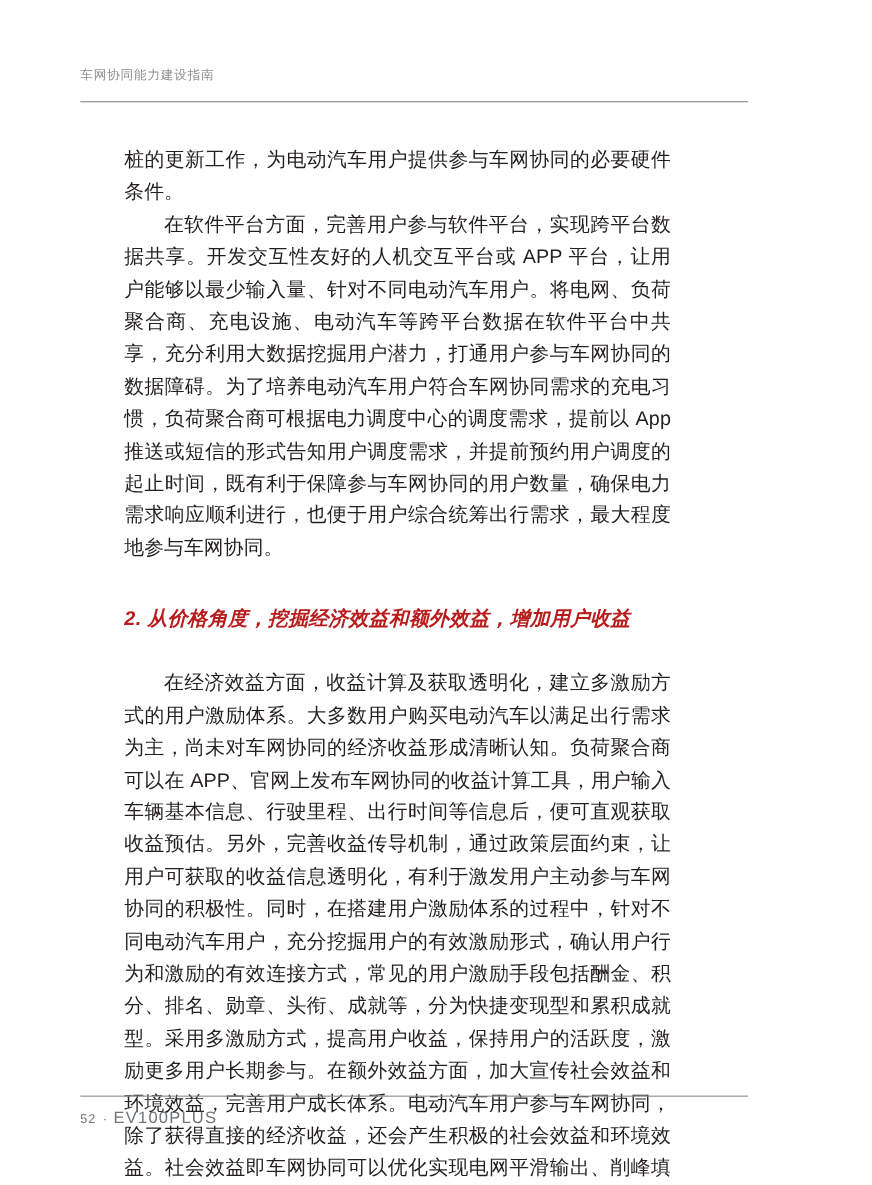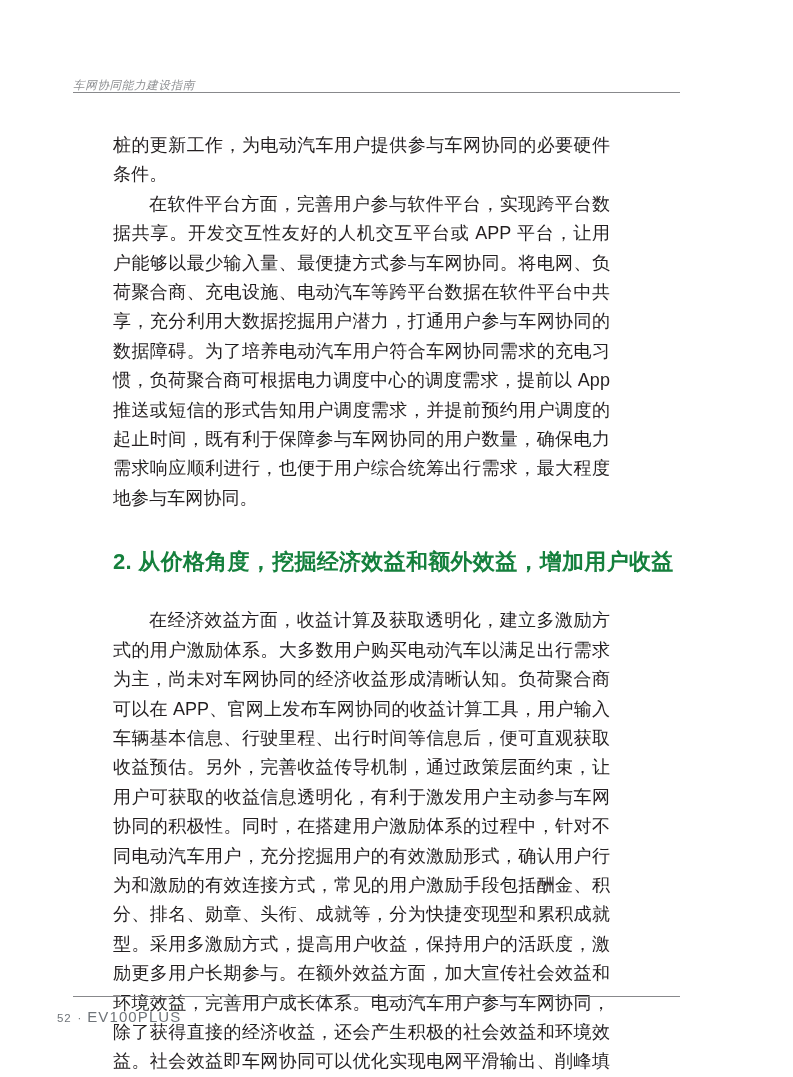--- a/index.html
+++ b/index.html
@@ -14,23 +14,22 @@
     background: #ffffff;
     box-sizing: border-box;
     overflow: hidden;
     font-family: "Liberation Sans", "DejaVu Sans", sans-serif;
   }
 
   
   .running-header {
     position: absolute;
     left: 73px;
-    top: 76px;
+    top: 60px;
     width: 607px;
-    font-style: italic;
   }
   .running-header-title {
     font-size: 11.5px;
     color: #8d8f92;
     letter-spacing: 0.7px;
     line-height: 18px;
     font-weight: 400;
   }
   .header-rule {
     position: absolute;
@@ -60,44 +59,45 @@
     font-weight: 400;
   }
   .para.indent {
     text-indent: 2em;
   }
   .para + .para {
     margin-top: 0;
   }
 
   .section-heading {
-    font-size: 22px;
+    font-size: 18px;
     line-height: 26px;
-    color: #15803d;
+    color: #b91c1c;
     font-weight: 700;
     margin: 0;
     letter-spacing: 0.3px;
     white-space: nowrap;
+    font-style: italic;
   }
 
   .gap-before-heading { height: 36px; }
   .gap-after-heading  { height: 31px; }
 
   
   .footer-rule {
     position: absolute;
     left: 73px;
     top: 996px;
     width: 607px;
     height: 1px;
     background: #88898c;
   }
   .footer {
     position: absolute;
-    left: 57px;
+    left: 73px;
     top: 1008px;
     width: 607px;
     display: flex;
     align-items: baseline;
     gap: 6px;
   }
   .footer-page-number {
     font-size: 11.5px;
     color: #6f7479;
     letter-spacing: 0.8px;
@@ -119,21 +119,21 @@
 
   <div class="running-header">
     <div class="running-header-title">车网协同能力建设指南</div>
   </div>
   <div class="header-rule"></div>
 
   <div class="content">
 
     <p class="para">桩的更新工作，为电动汽车用户提供参与车网协同的必要硬件条件。</p>
 
-    <p class="para indent">在软件平台方面，完善用户参与软件平台，实现跨平台数据共享。开发交互性友好的人机交互平台或 APP 平台，让用户能够以最少输入量、最便捷方式参与车网协同。将电网、负荷聚合商、充电设施、电动汽车等跨平台数据在软件平台中共享，充分利用大数据挖掘用户潜力，打通用户参与车网协同的数据障碍。为了培养电动汽车用户符合车网协同需求的充电习惯，负荷聚合商可根据电力调度中心的调度需求，提前以 App 推送或短信的形式告知用户调度需求，并提前预约用户调度的起止时间，既有利于保障参与车网协同的用户数量，确保电力需求响应顺利进行，也便于用户综合统筹出行需求，最大程度地参与车网协同。</p>
+    <p class="para indent">在软件平台方面，完善用户参与软件平台，实现跨平台数据共享。开发交互性友好的人机交互平台或 APP 平台，让用户能够以最少输入量、针对不同电动汽车用户。将电网、负荷聚合商、充电设施、电动汽车等跨平台数据在软件平台中共享，充分利用大数据挖掘用户潜力，打通用户参与车网协同的数据障碍。为了培养电动汽车用户符合车网协同需求的充电习惯，负荷聚合商可根据电力调度中心的调度需求，提前以 App 推送或短信的形式告知用户调度需求，并提前预约用户调度的起止时间，既有利于保障参与车网协同的用户数量，确保电力需求响应顺利进行，也便于用户综合统筹出行需求，最大程度地参与车网协同。</p>
 
     <div class="gap-before-heading"></div>
 
     <h2 class="section-heading">2. 从价格角度，挖掘经济效益和额外效益，增加用户收益</h2>
 
     <div class="gap-after-heading"></div>
 
     <p class="para indent">在经济效益方面，收益计算及获取透明化，建立多激励方式的用户激励体系。大多数用户购买电动汽车以满足出行需求为主，尚未对车网协同的经济收益形成清晰认知。负荷聚合商可以在 APP、官网上发布车网协同的收益计算工具，用户输入车辆基本信息、行驶里程、出行时间等信息后，便可直观获取收益预估。另外，完善收益传导机制，通过政策层面约束，让用户可获取的收益信息透明化，有利于激发用户主动参与车网协同的积极性。同时，在搭建用户激励体系的过程中，针对不同电动汽车用户，充分挖掘用户的有效激励形式，确认用户行为和激励的有效连接方式，常见的用户激励手段包括酬金、积分、排名、勋章、头衔、成就等，分为快捷变现型和累积成就型。采用多激励方式，提高用户收益，保持用户的活跃度，激励更多用户长期参与。在额外效益方面，加大宣传社会效益和环境效益，完善用户成长体系。电动汽车用户参与车网协同，除了获得直接的经济收益，还会产生积极的社会效益和环境效益。社会效益即车网协同可以优化实现电网平滑输出、削峰填谷等。环境效益即可以实现能源结构优化、可再生能源消纳、参与碳中和，为环境保护贡献力量。在用户成长体系中，建立社会效益和环境效益的无形价值，转化无形价值为如绿化、节能、减碳等用户可见的社会或环保形式，提升电动汽车用户的参与自豪感和社会责任感。常见的用户成长体系包括用户等级系统、会员系统、积分系统等，通过引导用户的行为，建立用户的成长路径，促使低价值用户向高价值用户的转化，提高用户的活跃率和留存率。</p>
 
   </div>

